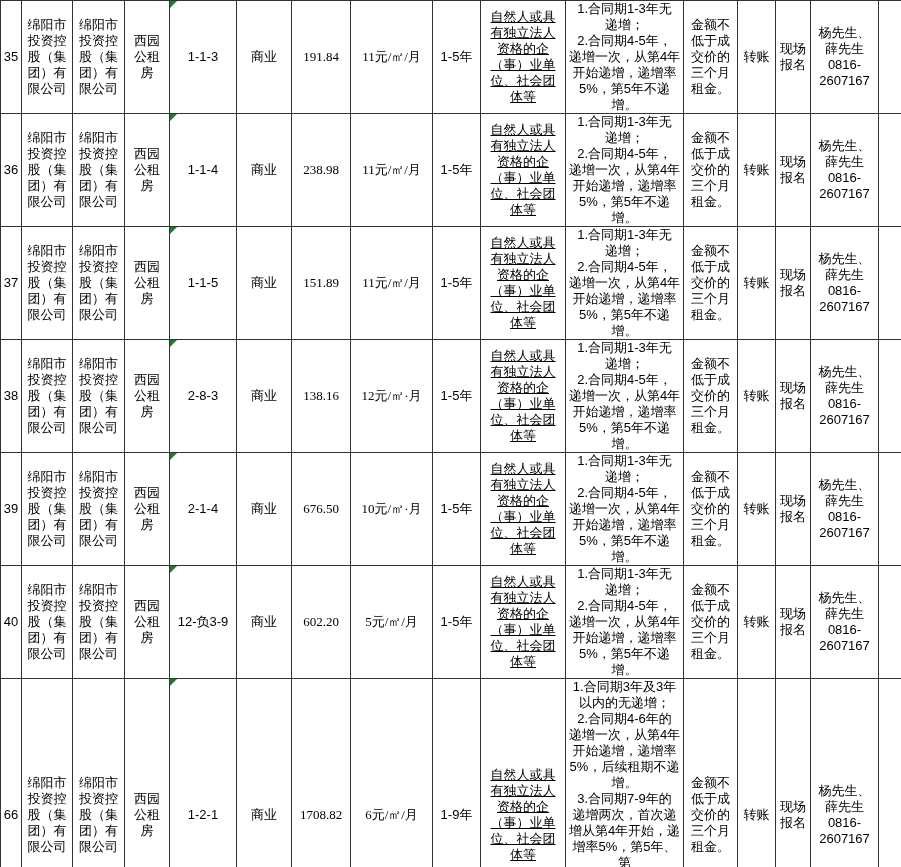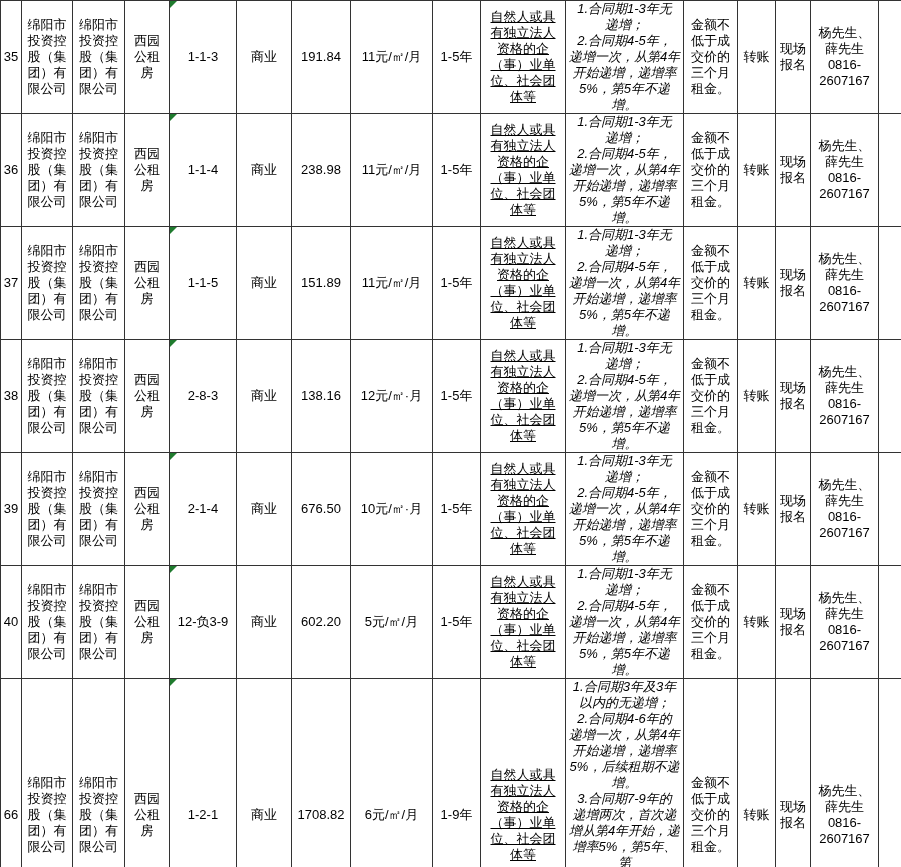--- a/index.html
+++ b/index.html
@@ -44,31 +44,30 @@
   col.w-term        { width: 48px; }
   col.w-eligibility { width: 85px; }
   col.w-escalation  { width: 118px; }
   col.w-deposit     { width: 54px; }
   col.w-payment     { width: 38px; }
   col.w-registration{ width: 35px; }
   col.w-contact     { width: 68px; }
   col.w-note        { width: 23px; }
 
   td.col-no { padding: 0 1px; }
-  td.col-area, td.col-price { padding: 0 1px; }
+  td.col-area, td.col-price { padding: 0 1px; font-family: Liberation Serif, serif; }
   td.col-eligibility {
     text-align: left;
     padding: 0 7px;
     text-decoration: underline;
   }
   td.col-escalation {
     text-align: left;
     font-size: 12.5px;
     padding: 0 2px;
-    font-style: italic;
   }
   td.col-deposit {
     text-align: left;
     padding: 0 5px;
   }
 
   
   .tri {
     position: absolute;
     top: 0;

